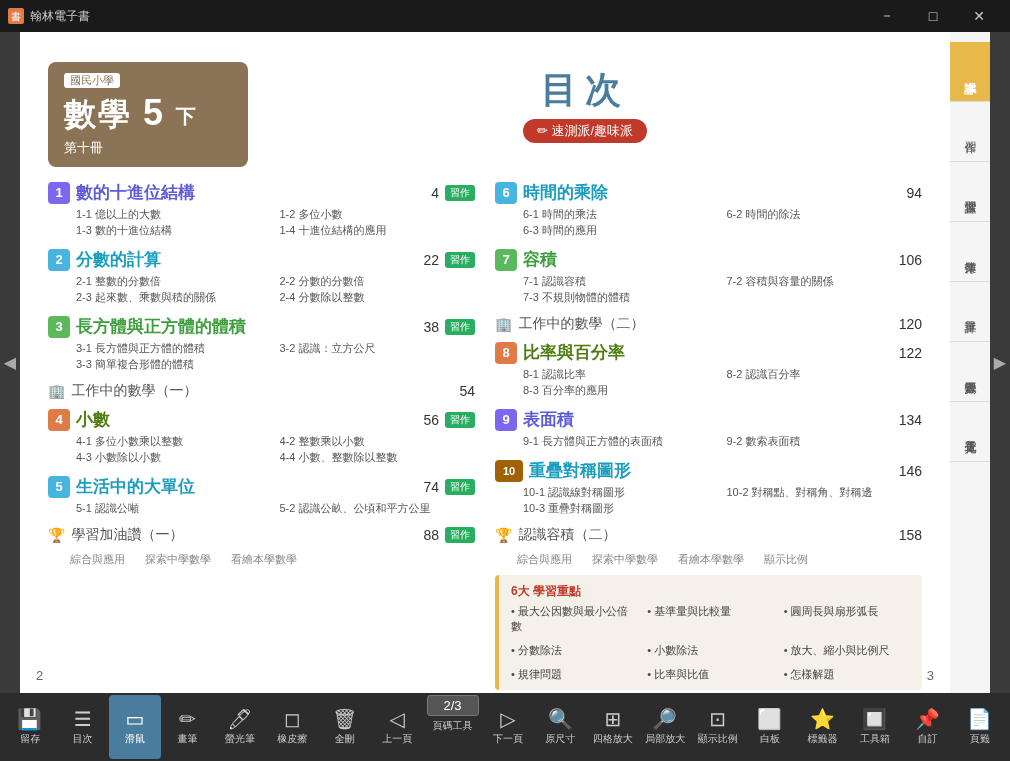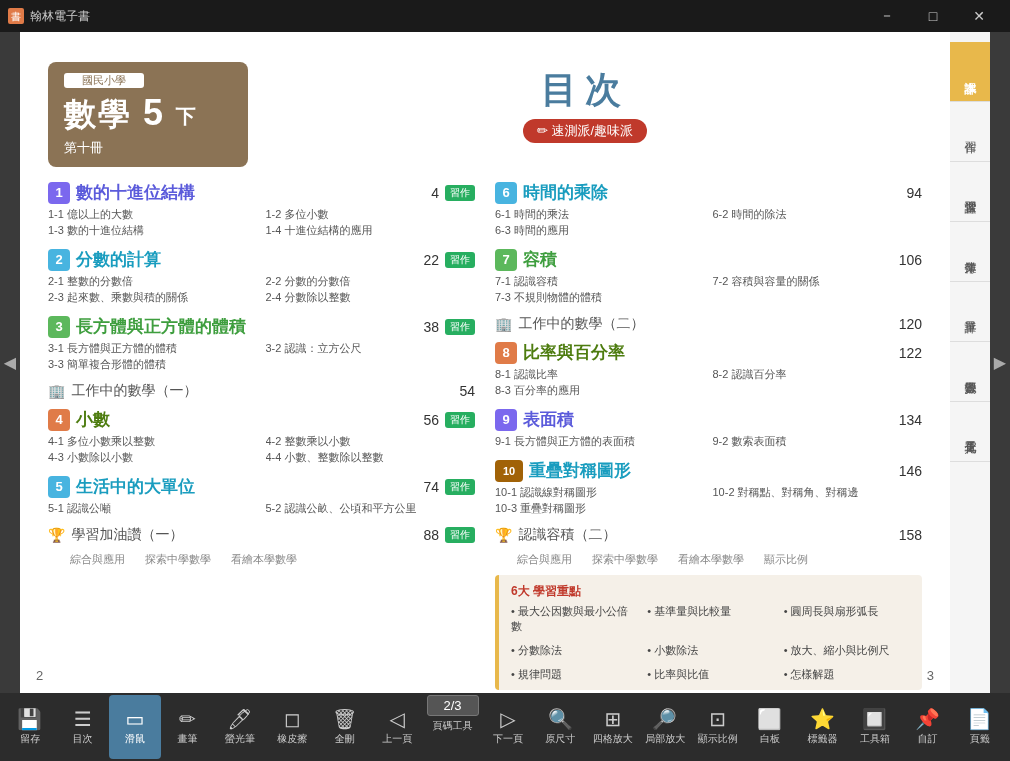--- a/index.html
+++ b/index.html
@@ -87,21 +87,21 @@
       border-radius: 8px;
       padding: 8px 16px 10px 16px;
       color: #fff;
       min-width: 200px;
     }
     .grade-label {
       font-size: 11px;
       background: #fff;
       color: #8b7355;
       border-radius: 3px;
-      padding: 0 18px;
+      padding: 0 6px;
       display: inline-block;
       margin-bottom: 4px;
     }
     .book-main-title {
       font-size: 32px;
       font-weight: bold;
       letter-spacing: 2px;
     }
     .book-main-title .num { font-size: 36px; }
     .book-main-title .direction { font-size: 20px; vertical-align: middle; }
@@ -168,20 +168,21 @@
     }
     .chapter-badge {
       background: #27ae60;
       color: #fff;
       font-size: 10px;
       border-radius: 3px;
       padding: 1px 5px;
       margin-left: 6px;
     }
     .chapter-subs {
+      margin-left: 28px;
       display: grid;
       grid-template-columns: 1fr 1fr;
       gap: 1px 8px;
       font-size: 11px;
       color: #555;
       margin-bottom: 2px;
     }
     .chapter-sub { white-space: nowrap; overflow: hidden; text-overflow: ellipsis; }
 
     

